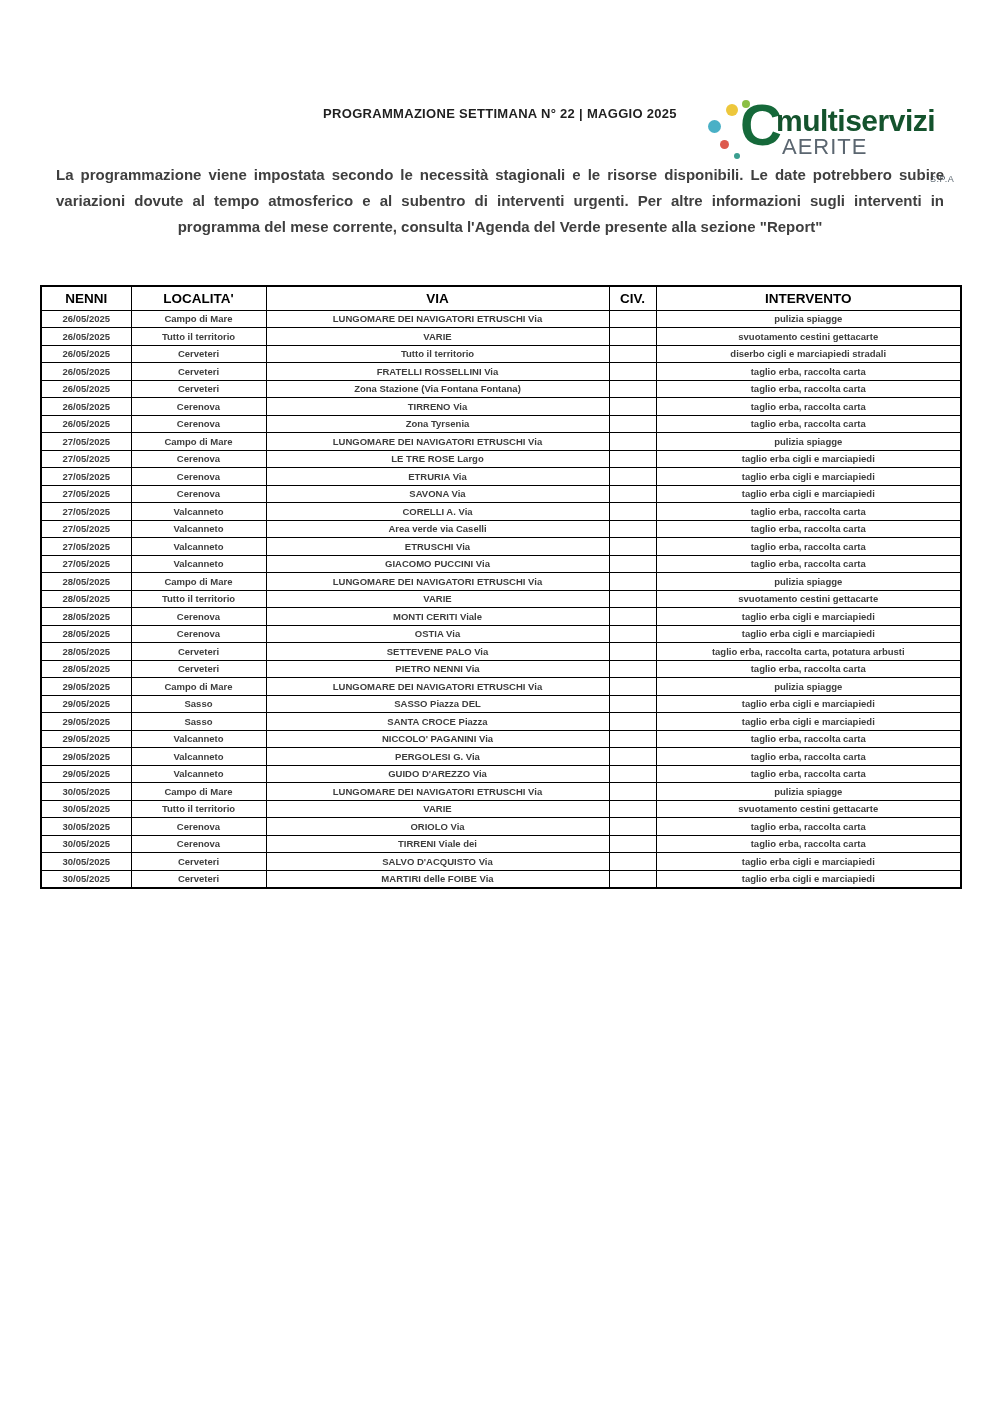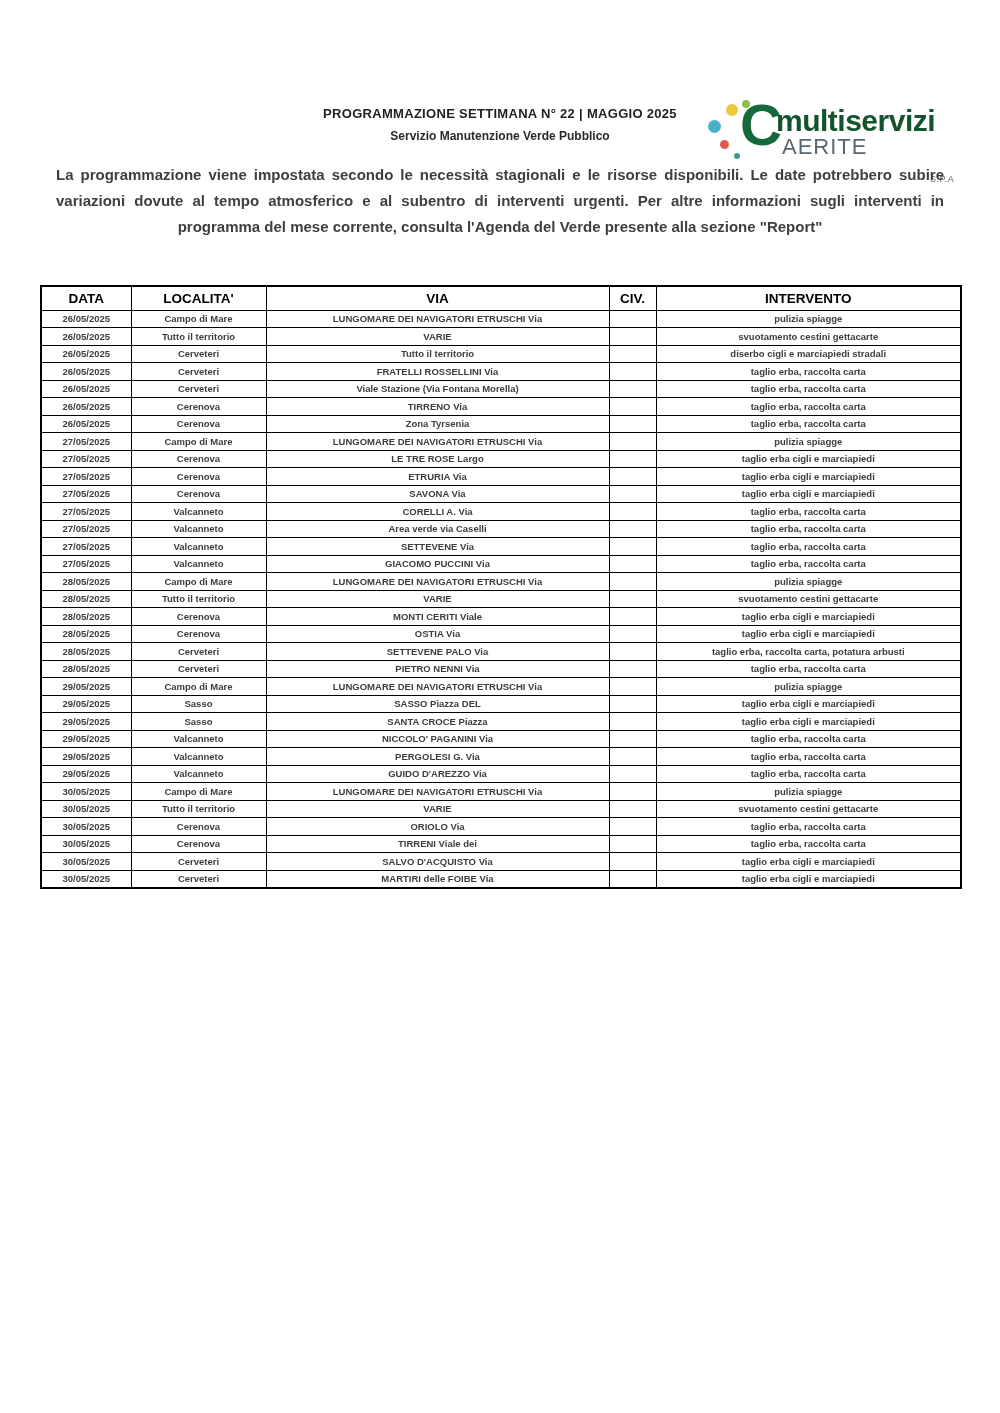--- a/index.html
+++ b/index.html
@@ -69,21 +69,20 @@
   col.c-civ        { width:47px; }
   col.c-intervento { width:305px; }
 </style>
 </head>
 <body>
 
 <div class="page">
 
   <div class="titles">
     <div class="doc-title">PROGRAMMAZIONE SETTIMANA N° 22 | MAGGIO 2025</div>
-    <div class="doc-subtitle">Servizio Manutenzione Verde Pubblico</div>
   </div>
 
   <div class="logo">
     <span class="dot dot-yellow"></span>
     <span class="dot dot-green"></span>
     <span class="dot dot-blue"></span>
     <span class="dot dot-red"></span>
     <span class="dot dot-teal"></span>
     <span class="logo-c">C</span>
     <span class="logo-brand">multiservizi</span>
@@ -96,21 +95,21 @@
   <table class="schedule">
     <colgroup>
       <col class="c-data">
         <col class="c-localita">
         <col class="c-via">
         <col class="c-civ">
         <col class="c-intervento">
     </colgroup>
     <thead>
       <tr>
-        <th>DATA</th>
+        <th>NENNI</th>
         <th>LOCALITA'</th>
         <th>VIA</th>
         <th>CIV.</th>
         <th>INTERVENTO</th>
       </tr>
     </thead>
     <tbody id="schedule-body">
         <tr>
           <td>26/05/2025</td>
           <td>Campo di Mare</td>
@@ -135,21 +134,21 @@
         <tr>
           <td>26/05/2025</td>
           <td>Cerveteri</td>
           <td>FRATELLI ROSSELLINI Via</td>
           <td></td>
           <td>taglio erba, raccolta carta</td>
         </tr>
         <tr>
           <td>26/05/2025</td>
           <td>Cerveteri</td>
-          <td>Viale Stazione (Via Fontana Morella)</td>
+          <td>Zona Stazione (Via Fontana Fontana)</td>
           <td></td>
           <td>taglio erba, raccolta carta</td>
         </tr>
         <tr>
           <td>26/05/2025</td>
           <td>Cerenova</td>
           <td>TIRRENO Via</td>
           <td></td>
           <td>taglio erba, raccolta carta</td>
         </tr>
@@ -198,21 +197,21 @@
         <tr>
           <td>27/05/2025</td>
           <td>Valcanneto</td>
           <td>Area verde via Caselli</td>
           <td></td>
           <td>taglio erba, raccolta carta</td>
         </tr>
         <tr>
           <td>27/05/2025</td>
           <td>Valcanneto</td>
-          <td>SETTEVENE Via</td>
+          <td>ETRUSCHI Via</td>
           <td></td>
           <td>taglio erba, raccolta carta</td>
         </tr>
         <tr>
           <td>27/05/2025</td>
           <td>Valcanneto</td>
           <td>GIACOMO PUCCINI Via</td>
           <td></td>
           <td>taglio erba, raccolta carta</td>
         </tr>

